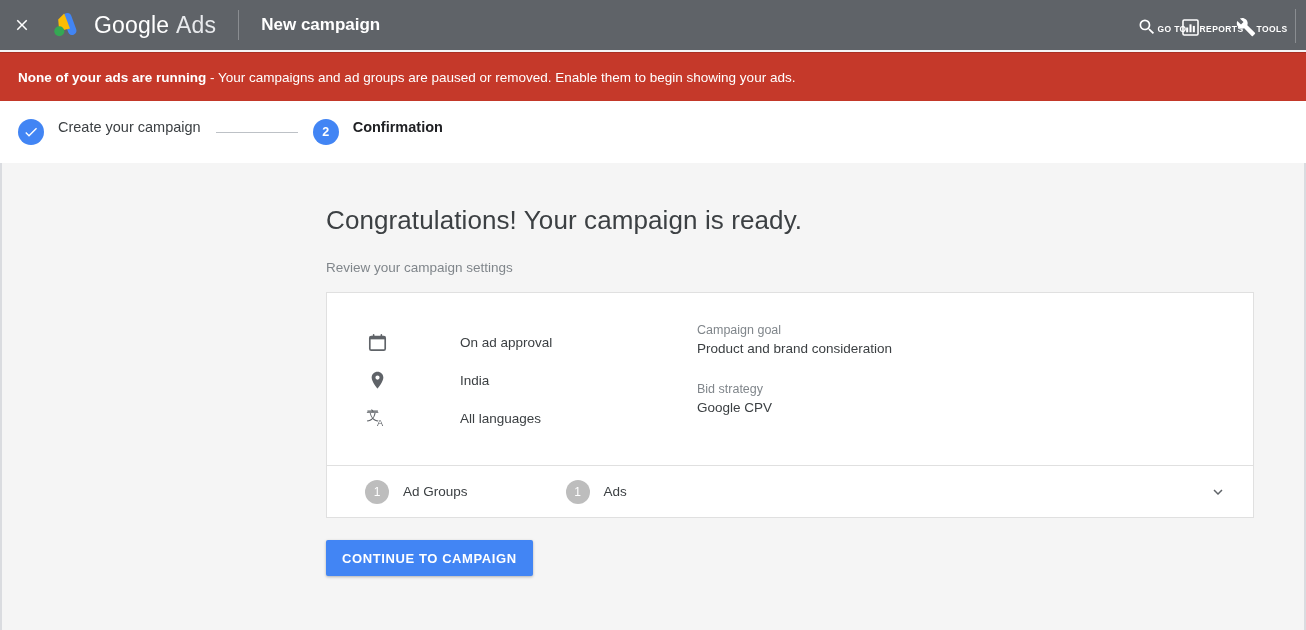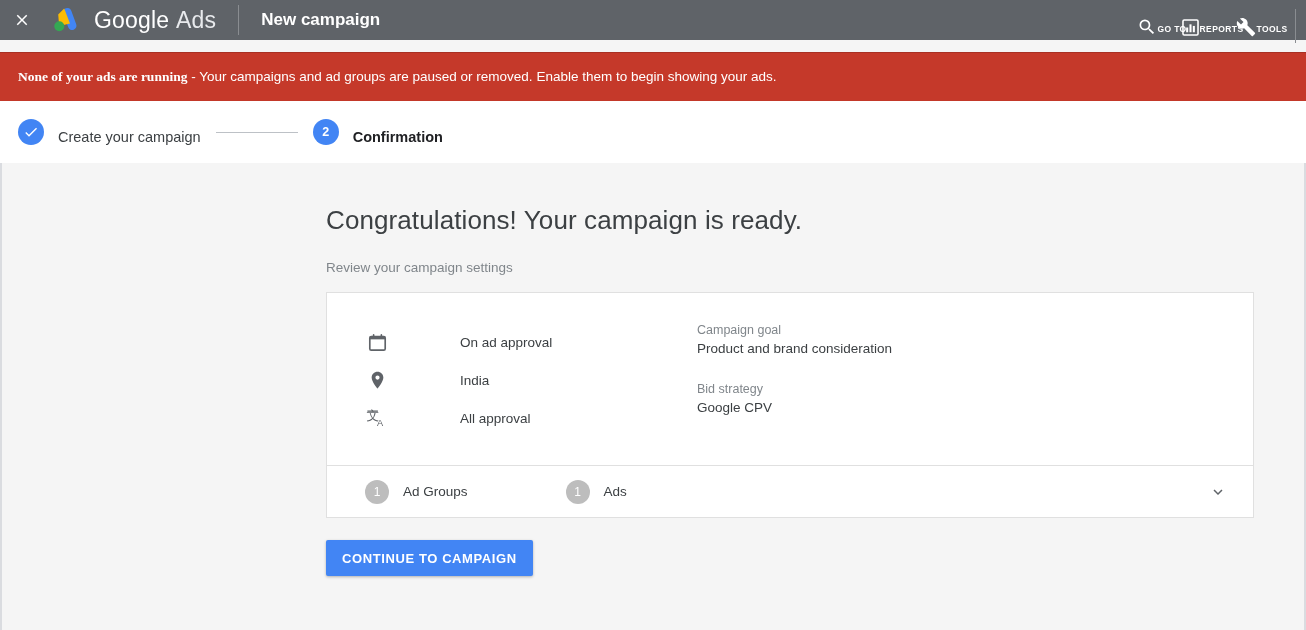--- a/index.html
+++ b/index.html
@@ -6,21 +6,21 @@
   html, body {
     width: 1306px; height: 630px;
     font-family: "Liberation Sans", sans-serif;
     background: #f5f5f5;
     overflow: hidden;
   }
   .page { position: relative; width: 1306px; height: 630px; }
 
   
   .topbar {
-    position: absolute; left: 0; top: 0; width: 1306px; height: 40px;
+    position: absolute; left: 0; top: 0; width: 1306px; height: 50px;
     background: #5f6368; display: flex; align-items: center;
   }
   .close-btn {
     width: 24px; height: 24px; margin-left: 10px;
     display: flex; align-items: center; justify-content: center;
     cursor: pointer;
   }
   .close-btn svg { display: block; }
   .brand {
     display: flex; align-items: center; margin-left: 16px; cursor: pointer;
@@ -57,29 +57,29 @@
 
   
   .alert {
     position: absolute; left: 0; top: 52px; width: 1306px; height: 49px;
     background: #c5392a; color: #ffffff;
     display: flex; align-items: center;
     font-size: 13.5px;
     border-top: 1px solid #a93023;
   }
   .alert-inner { margin-left: 18px; }
-  .alert-strong { font-weight: bold; font-family: Liberation Serif, serif; }
+  .alert-strong { font-weight: bold; }
 
   
   .stepper {
     position: absolute; left: 0; top: 101px; width: 1306px; height: 62px;
     background: #ffffff; display: flex; align-items: center;
     box-shadow: 0 2px 3px rgba(0,0,0,.18);
   }
-  .step { display: flex; align-items: flex-end; cursor: pointer; }
+  .step { display: flex; align-items: flex-start; cursor: pointer; }
   .step:first-of-type { margin-left: 18px; }
   .step-circle {
     width: 26px; height: 26px; border-radius: 50%;
     background: #4285f4; color: #ffffff;
     display: flex; align-items: center; justify-content: center;
     font-size: 12.5px; font-weight: bold; flex: none;
   }
   .step-label {
     margin-left: 14px; font-size: 14.5px; color: #3c4043;
   }
@@ -274,21 +274,21 @@
             </div>
 
             <div class="icon-row">
               <span class="icon-box">
                 <svg width="22" height="22" viewBox="0 0 24 24" aria-hidden="true">
                   <text x="0.5" y="14.5" font-family="DejaVu Sans, sans-serif" font-size="14" fill="#5f6368">文</text>
                   <text x="12" y="21" font-family="Liberation Sans, sans-serif" font-size="10" fill="#5f6368">A</text>
                   <path d="M1.5 4.5 L13 4.5" stroke="#5f6368" stroke-width="1.4"></path>
                 </svg>
               </span>
-              <span class="txt">All approval</span>
+              <span class="txt">All languages</span>
             </div>
 
           </div>
 
           <div class="col-fields">
             <div class="field">
               <div class="field-label">Campaign goal</div>
               <div class="field-value">Product and brand consideration</div>
             </div>
             <div class="field">

